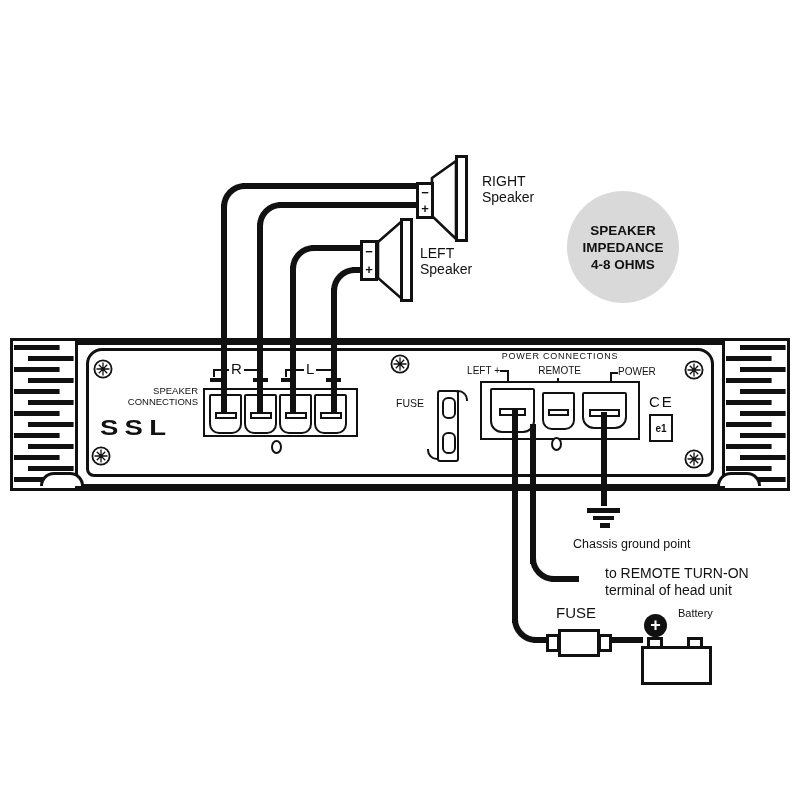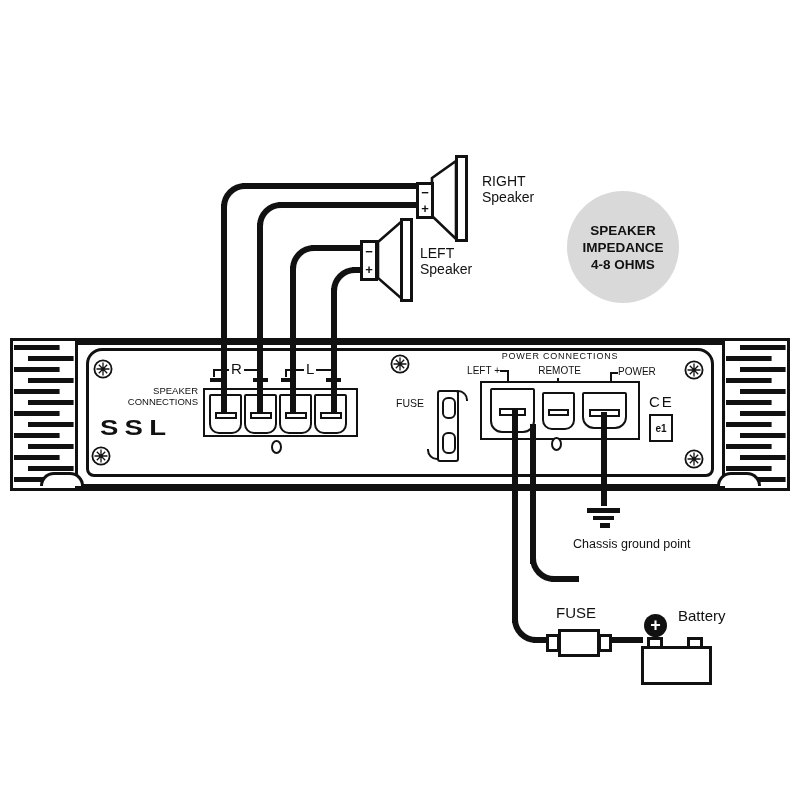--- a/index.html
+++ b/index.html
@@ -221,25 +221,29 @@
   <div class="spk-term" style="left:360px;top:240px;width:18px;height:41px">
     <span>−</span>
     <span>+</span>
   </div>
   <div class="lbl" style="left:420px;top:245px;font-size:14px;line-height:16px">
     <div>LEFT</div>
     <div>Speaker</div>
   </div>
 
   <div class="lbl" style="left:573px;top:537px;font-size:12.5px">Chassis ground point</div>
+  <div class="lbl" style="left:605px;top:565px;font-size:14px;line-height:16.5px">
+    <div>to REMOTE TURN-ON</div>
+    <div>terminal of head unit</div>
+  </div>
 
   <div class="lbl" style="left:556px;top:604px;font-size:15px">FUSE</div>
   <div class="abs z6" style="left:546px;top:634px;width:14px;height:18px;box-sizing:border-box;border:3px solid #111;background:#fff"></div>
   <div class="abs z6" style="left:598px;top:634px;width:14px;height:18px;box-sizing:border-box;border:3px solid #111;background:#fff"></div>
   <div class="abs z7" style="left:558px;top:629px;width:42px;height:28px;box-sizing:border-box;border:3px solid #111;background:#fff"></div>
 
-  <div class="lbl" style="left:678px;top:607px;font-size:15px">Battery</div>
+  <div class="lbl" style="left:678px;top:607px;font-size:11px">Battery</div>
   <div class="plus-circle">+</div>
   <div class="abs z6" style="left:647px;top:637px;width:16px;height:12px;box-sizing:border-box;border:3px solid #111;background:#fff"></div>
   <div class="abs z6" style="left:687px;top:637px;width:16px;height:12px;box-sizing:border-box;border:3px solid #111;background:#fff"></div>
   <div class="abs z6" style="left:641px;top:646px;width:71px;height:39px;box-sizing:border-box;border:3px solid #111;background:#fff"></div>
 
 </div>
 
 </body></html>

